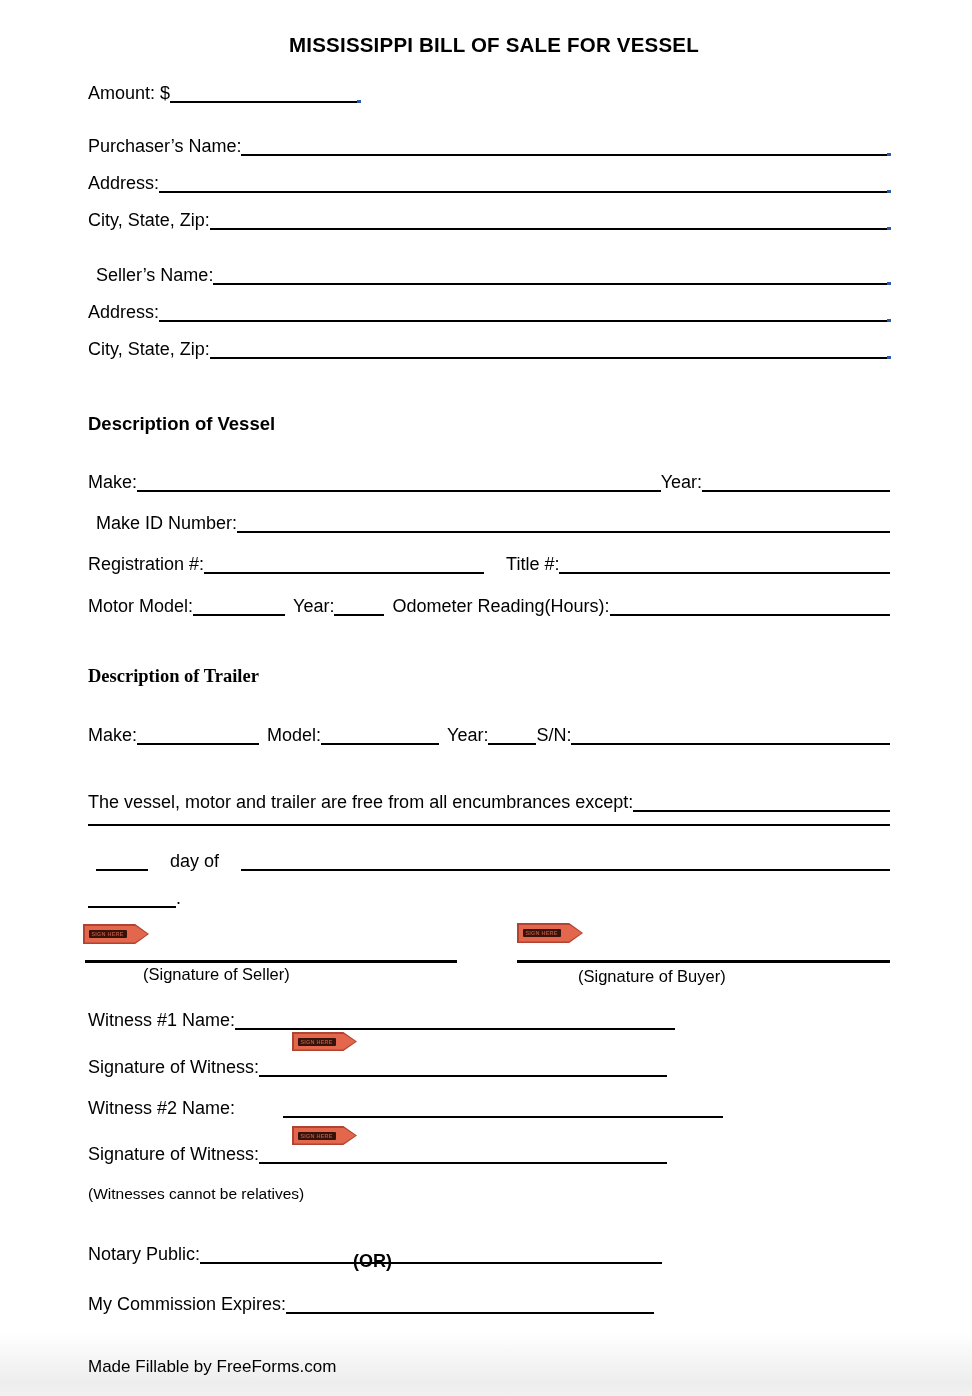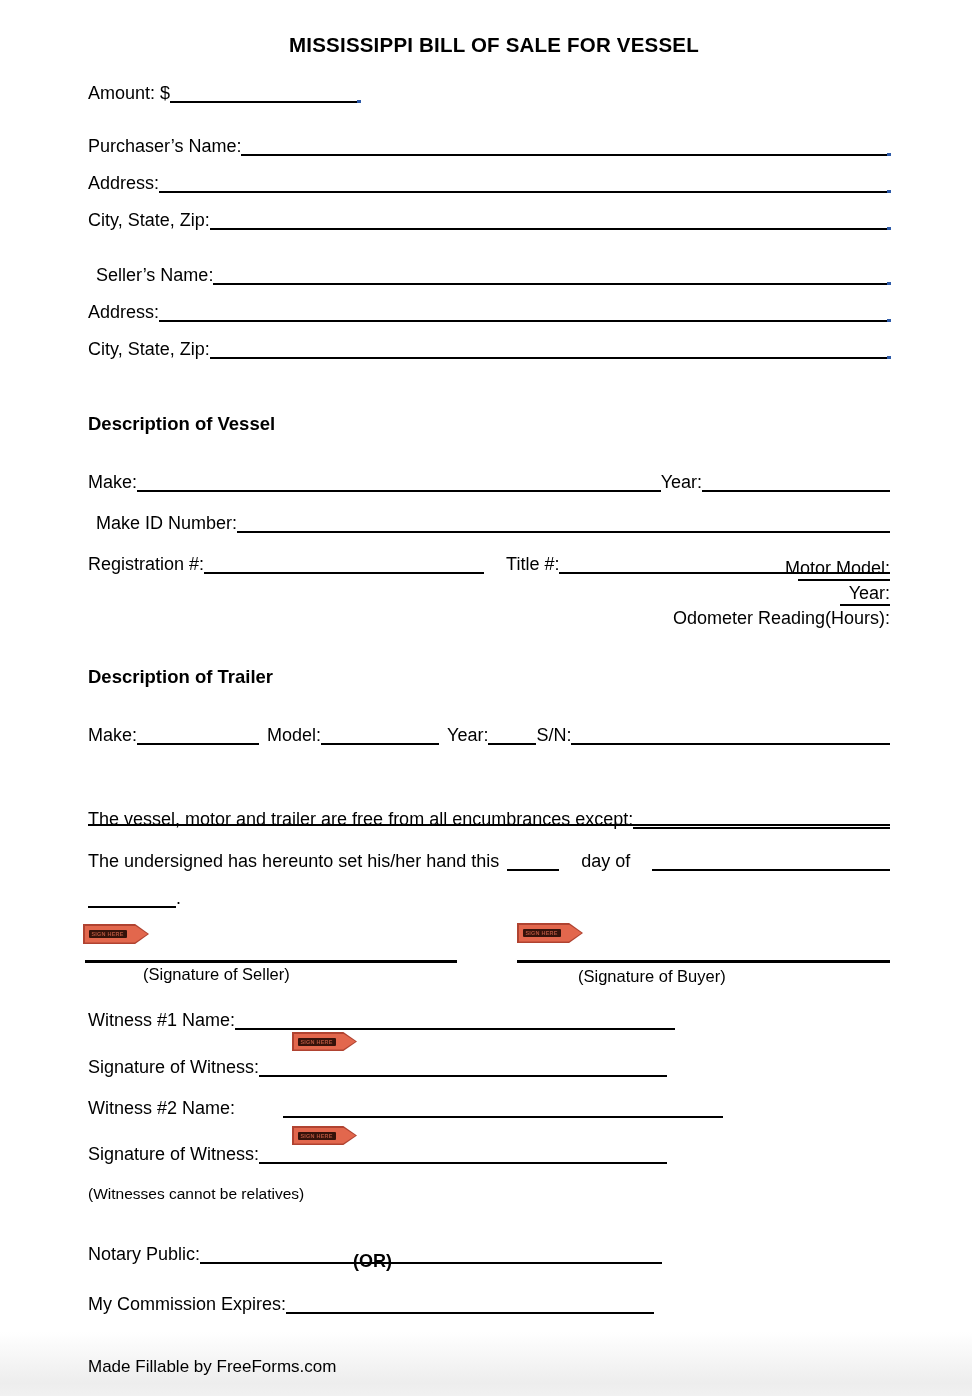--- a/index.html
+++ b/index.html
@@ -83,52 +83,51 @@
   <div class="row ind" style="top:508px;">
     <span class="lbl">Make ID Number:</span>
     <span class="fl"></span>
   </div>
   <div class="row full" style="top:549px;">
     <span class="lbl">Registration #:</span>
     <span class="fx" style="width:280px;"></span>
     <span class="lbl ml10">Title #:</span>
     <span class="fl"></span>
   </div>
-  <div class="row full" style="top:557px;flex-direction:column;">
+  <div class="row full" style="top:591px;">
     <span class="lbl">Motor Model:</span>
     <span class="fx" style="width:92px;"></span>
     <span class="lbl ml8">Year:</span>
     <span class="fx" style="width:50px;"></span>
     <span class="lbl ml8">Odometer Reading(Hours):</span>
     <span class="fl"></span>
   </div>
 
-  <div class="heading" style="top:666px;">Description of Trailer</div>
+  <div class="heading" style="top:666px;font-family:Liberation Serif, serif;">Description of Trailer</div>
 
   <div class="row full" style="top:720px;">
     <span class="lbl">Make:</span>
     <span class="fx" style="width:122px;"></span>
     <span class="lbl ml8">Model:</span>
     <span class="fx" style="width:118px;"></span>
     <span class="lbl ml8">Year:</span>
     <span class="fx" style="width:48px;"></span>
     <span class="lbl">S/N:</span>
     <span class="fl"></span>
   </div>
 
-  <div class="row full" style="top:804px;">
+  <div class="row full" style="top:787px;">
     <span class="lbl">The vessel, motor and trailer are free from all encumbrances except:</span>
     <span class="fl"></span>
   </div>
   <div class="row full" style="top:801px;">
     <span class="fl"></span>
   </div>
 
   <div class="row full" style="top:846px;">
-    <span class="lbl">The undersigned has hereunto set his/her hand this</span>
     <span class="fx ml8" style="width:52px;"></span>
     <span class="lbl ml10">day of</span>
     <span class="fl ml10"></span>
   </div>
   <div class="row full" style="top:883px;">
     <span class="fx" style="width:88px;"></span>
     <span class="lbl">.</span>
   </div>
 
   <div class="arrow" style="left:83px;top:924px;">

